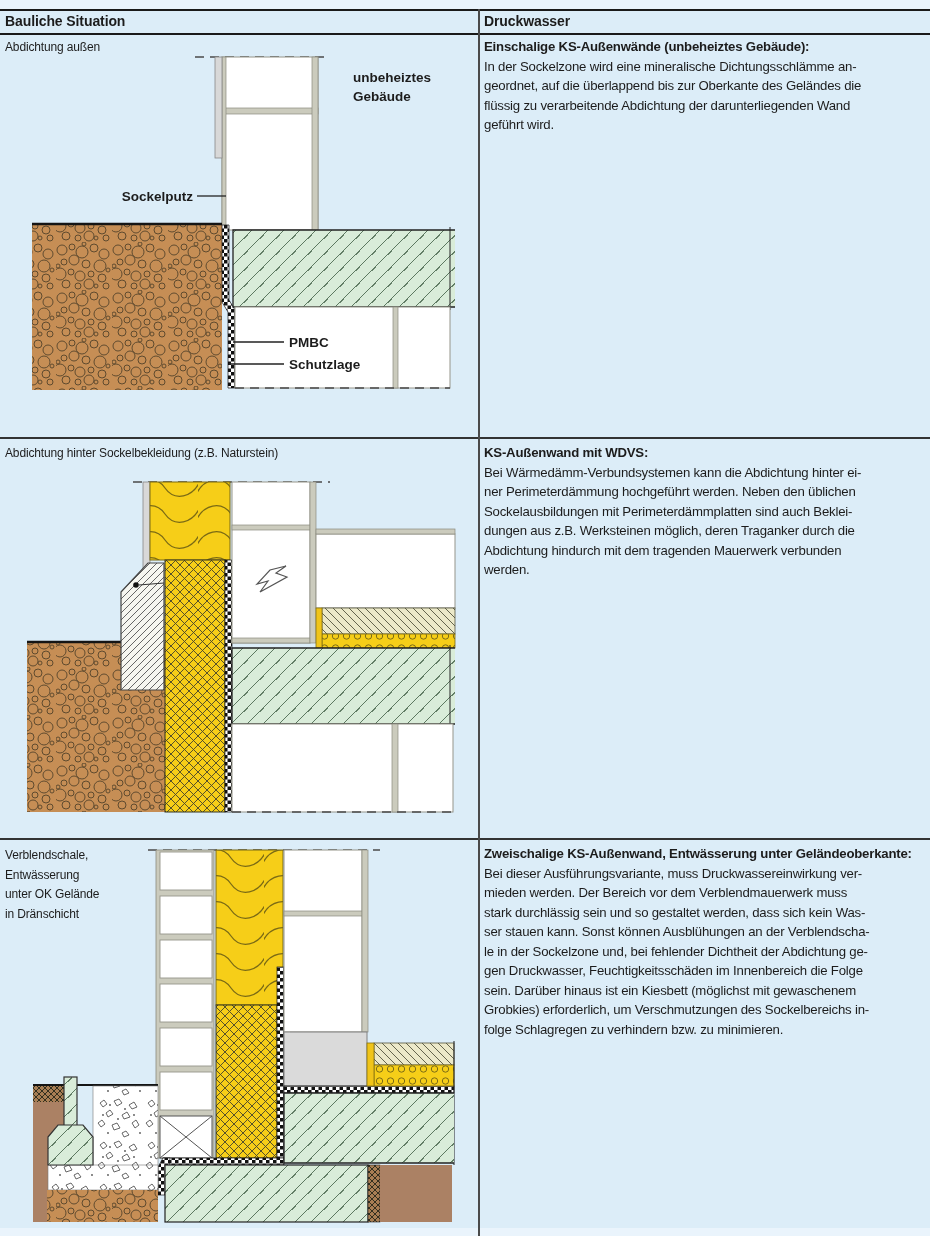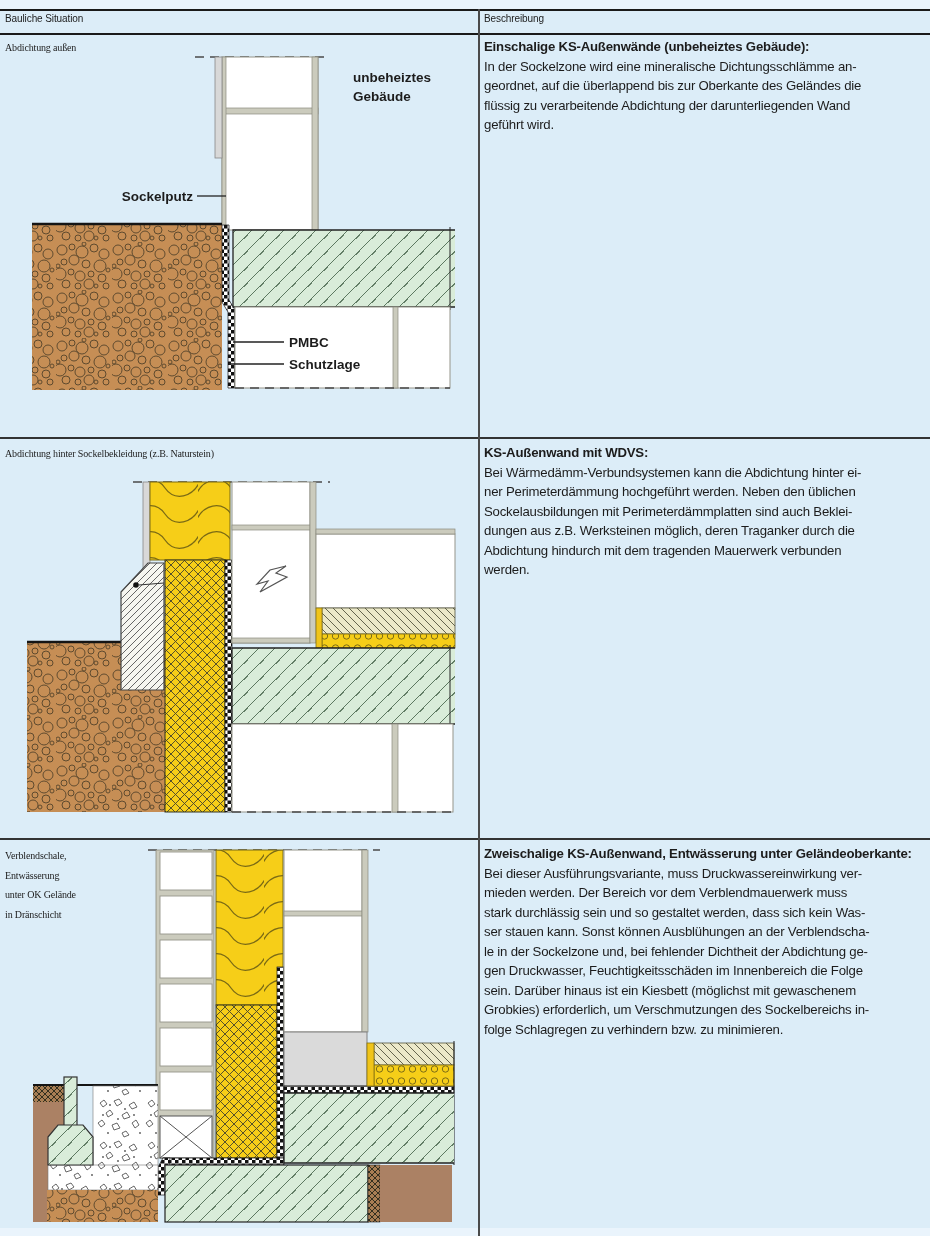--- a/index.html
+++ b/index.html
@@ -4,22 +4,22 @@
 <style>
   html,body{margin:0;padding:0;}
   body{font-family:"Liberation Sans",sans-serif;}
   .page{position:relative;width:930px;height:1236px;background:#dcedf8;overflow:hidden;color:#1c1c1c;}
   .strip{position:absolute;left:0;width:930px;background:#eaf4fc;}
   .strip.top{top:0;height:9px;}
   .strip.bottom{top:1228px;height:8px;}
   .hline{position:absolute;left:0;width:930px;height:2px;background:#1a1a1a;}
   .hline.thin{height:1.5px;background:#333;}
   .vdiv{position:absolute;left:478px;top:9px;width:1.5px;height:1227px;background:#4a4a4a;}
-  .hdr{position:absolute;top:13px;font-size:10px;font-weight:normal;letter-spacing:-0.1px;text-align:center;}
-  .cell-label{position:absolute;font-size:10px;letter-spacing:-0.15px;white-space:pre-line;line-height:19.5px;font-family:Liberation Serif, serif;}
+  .hdr{position:absolute;top:13px;font-size:14px;font-weight:bold;letter-spacing:-0.1px;text-align:center;}
+  .cell-label{position:absolute;font-size:12px;letter-spacing:-0.15px;white-space:pre-line;line-height:19.5px;}
   .desc{position:absolute;left:484px;width:452px;font-size:13.2px;line-height:19.5px;letter-spacing:-0.2px;}
   .desc .t{font-weight:bold;}
   .desc .b{white-space:pre-line;}
   svg{position:absolute;display:block;}
   svg text{font-family:"Liberation Sans",sans-serif;font-size:13.5px;font-weight:bold;fill:#1c1c1c;}
 </style>
 </head>
 <body>
 
 <div class="page">
@@ -27,21 +27,21 @@
   <div class="strip top"></div>
   <div class="strip bottom"></div>
 
   <div class="hline" style="top:9px"></div>
   <div class="hline" style="top:33px"></div>
   <div class="hline thin" style="top:437px"></div>
   <div class="hline thin" style="top:838px"></div>
   <div class="vdiv"></div>
 
   <div class="hdr" style="left:5px">Bauliche Situation</div>
-  <div class="hdr" style="left:484px">Beschreibung</div>
+  <div class="hdr" style="left:484px">Druckwasser</div>
 
   <div class="cell-label" style="left:5px;top:38px">Abdichtung außen</div>
   <div class="cell-label" style="left:5px;top:846px;width:150px">Verblendschale,
 Entwässerung
 unter OK Gelände
 in Dränschicht</div>
   <div class="cell-label" style="left:5px;top:444px">Abdichtung hinter Sockelbekleidung (z.B. Naturstein)</div>
 
   <div class="desc" style="top:37px">
     <div class="t">Einschalige KS-Außenwände (unbeheiztes Gebäude):</div>

